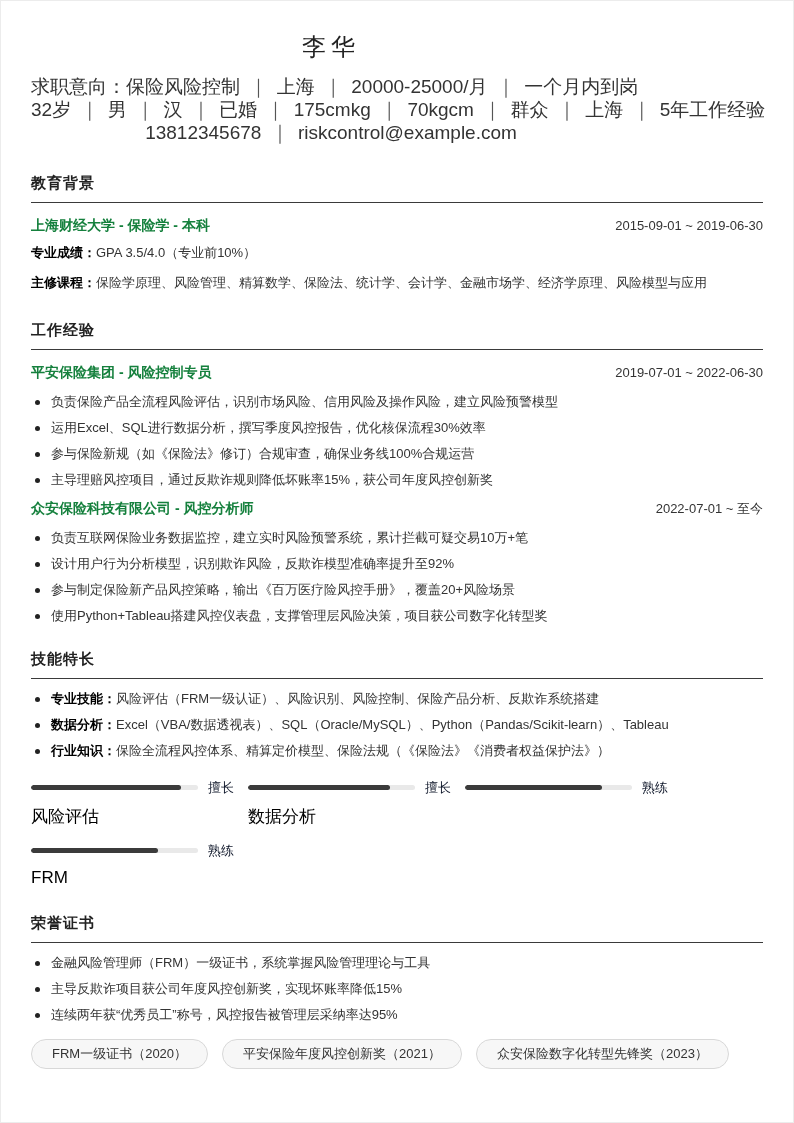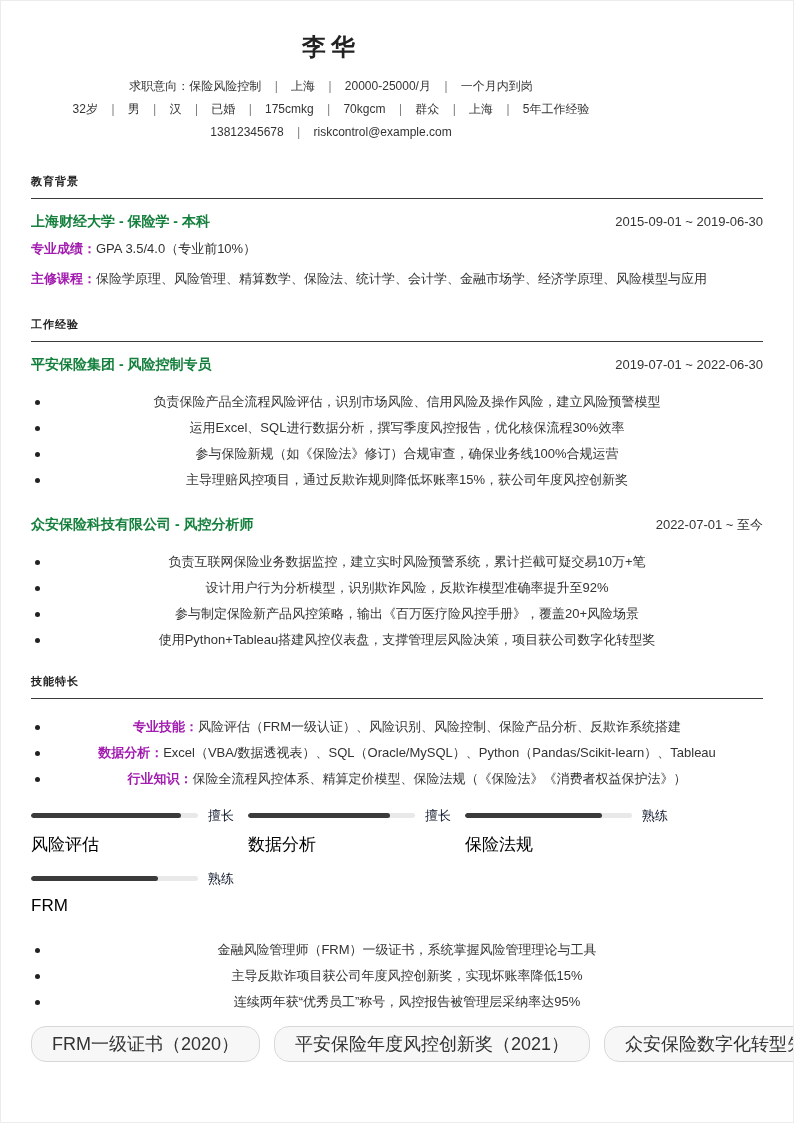--- a/index.html
+++ b/index.html
@@ -16,57 +16,57 @@
     border: 1px solid #ececec;
     overflow: hidden;
     padding: 30px 30px 0 30px;
   }
   
   .header { display: flex; }
   .header-main { width: 600px; text-align: center; }
   .header-photo { flex: 1; }
   .candidate-name {
     font-size: 24px;
-    font-weight: bold;
+    font-weight: normal;
     color: #222222;
     letter-spacing: 5px;
     margin-bottom: 12px;
   }
   .hline {
-    font-size: 12px;
+    font-size: 19px;
     color: #333333;
     line-height: 23px;
     white-space: nowrap;
     text-align: center;
   }
   .hline .sep { color: #555555; margin: 0 9px; font-weight: 300; }
   
   .section { margin-top: 26px; }
   .section-edu { margin-top: 30px; }
   .sec-title {
-    font-size: 11px;
+    font-size: 15px;
     font-weight: bold;
     color: #222222;
     padding-bottom: 9px;
     border-bottom: 1px solid #3a3a3a;
     letter-spacing: 1px;
   }
   .entry-head {
     display: flex;
     justify-content: space-between;
     align-items: baseline;
     margin-top: 14px;
   }
-  .entry-head.second { margin-top: 28px; }
+  .entry-head.second { margin-top: 12px; }
   .entry-title { font-size: 14px; font-weight: bold; color: #15803d; }
   .entry-date { font-size: 13px; color: #333333; }
   .detail { font-size: 13px; line-height: 24px; margin-top: 6px; color: #333333; }
-  .dlabel { font-weight: bold; color: #a21caf; }
-  
-  ul.blist { list-style: none; margin-top: 20px; text-align: center; }
+  .dlabel { font-weight: bold; color: #000000; }
+  
+  ul.blist { list-style: none; margin-top: 12px; }
   ul.blist li {
     position: relative;
     padding-left: 20px;
     font-size: 13px;
     line-height: 16px;
     margin-bottom: 10px;
     color: #333333;
   }
   ul.blist li::before {
     content: "";
@@ -93,21 +93,21 @@
     background: #e9e9e9;
     border-radius: 3px;
     overflow: hidden;
   }
   .bar-fill { height: 100%; background: #3b3b3b; border-radius: 3px; }
   .bar-level { font-size: 13px; color: #0f172a; }
   .bar-name { font-size: 17px; color: #000000; margin-top: 9px; }
   
   .pills { display: flex; gap: 14px; margin-top: 16px; }
   .pill {
-    font-size: 18px;
+    font-size: 13px;
     color: #333333;
     background: #f7f7f7;
     border: 1px solid #d8d8d8;
     border-radius: 15px;
     padding: 5px 20px;
     white-space: nowrap;
   }
 </style>
 </head>
 <body>
@@ -187,35 +187,35 @@
         </div>
         <div class="bar-name">数据分析</div>
       </div>
       <div class="bar-item">
         <div class="bar-row">
           <div class="bar-track">
               <div class="bar-fill" style="width: 82%;"></div>
             </div>
           <span class="bar-level">熟练</span>
         </div>
-        <div class="bar-name">保险法规</div>
       </div>
       <div class="bar-item">
         <div class="bar-row">
           <div class="bar-track">
               <div class="bar-fill" style="width: 76%;"></div>
             </div>
           <span class="bar-level">熟练</span>
         </div>
         <div class="bar-name">FRM</div>
       </div>
     </div>
   </div>
 
   <div class="section">
+    <div class="sec-title">荣誉证书</div>
     <ul class="blist">
       <li>金融风险管理师（FRM）一级证书，系统掌握风险管理理论与工具</li>
       <li>主导反欺诈项目获公司年度风控创新奖，实现坏账率降低15%</li>
       <li>连续两年获“优秀员工”称号，风控报告被管理层采纳率达95%</li>
     </ul>
     <div class="pills">
       <span class="pill">FRM一级证书（2020）</span>
       <span class="pill">平安保险年度风控创新奖（2021）</span>
       <span class="pill">众安保险数字化转型先锋奖（2023）</span>
     </div>

